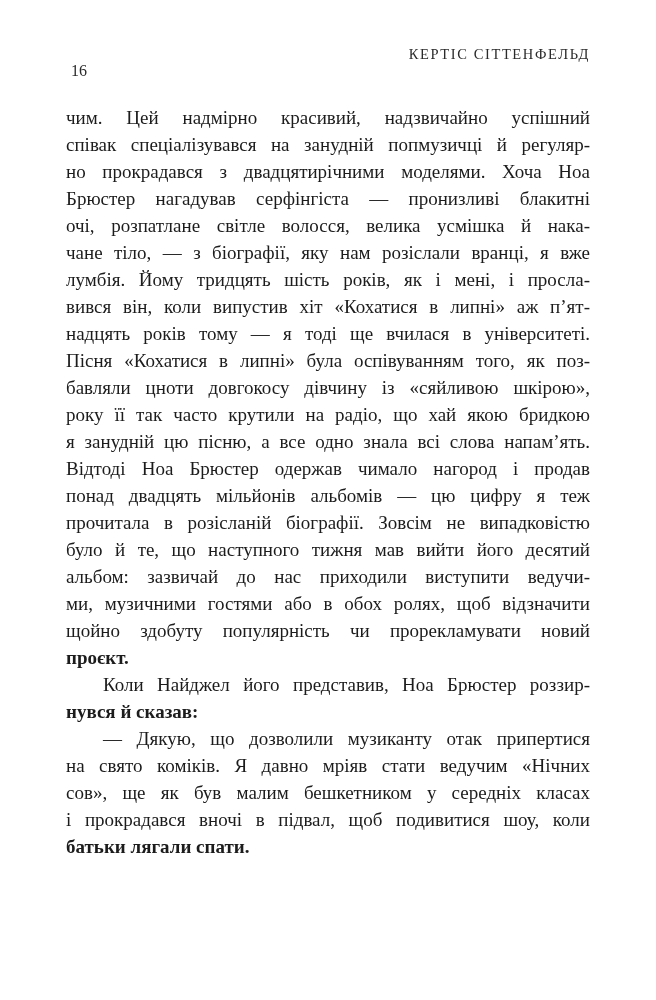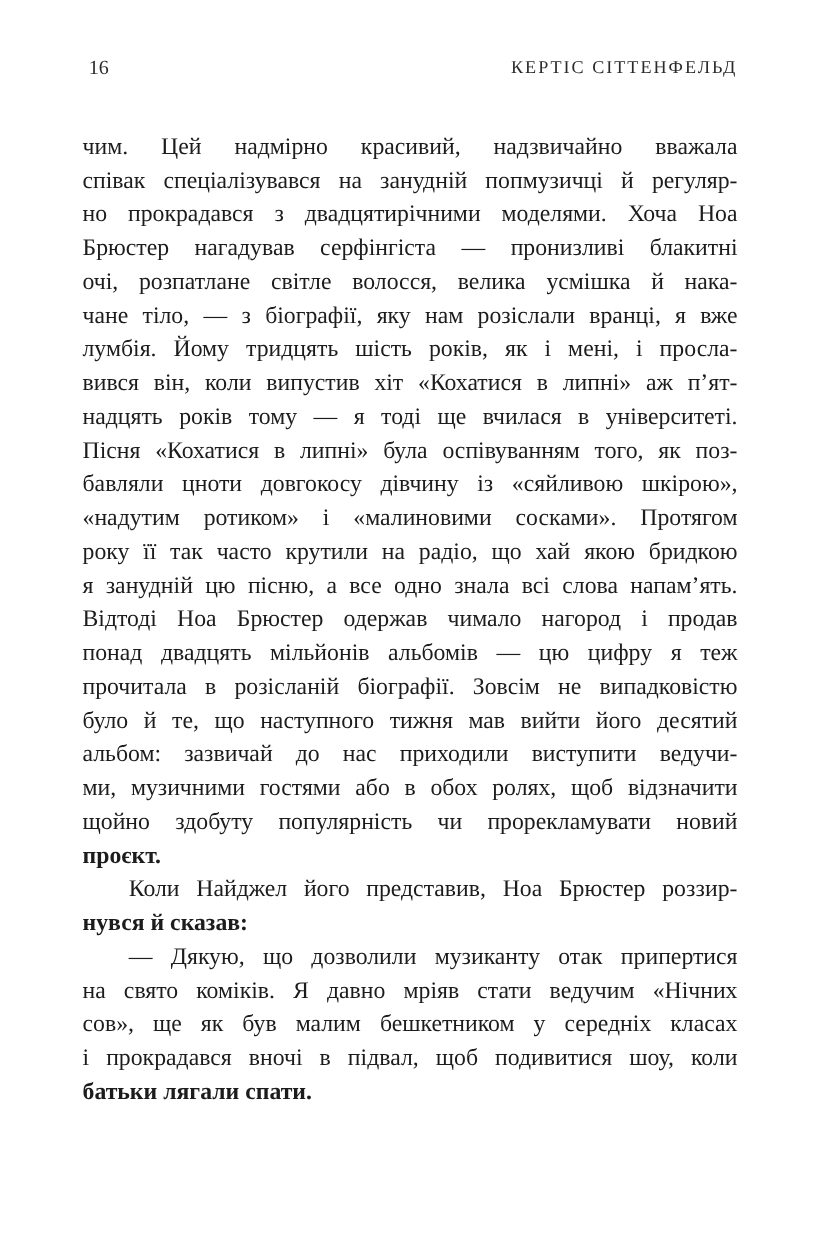--- a/index.html
+++ b/index.html
@@ -19,21 +19,21 @@
       position: relative;
     }
     .page-header {
       position: relative;
       height: 20px;
       margin-bottom: 38px;
     }
     .page-number {
       position: absolute;
       left: 5px;
-      top: 0;
+      top: 16px;
       font-size: 16px;
       color: #2b2b2b;
     }
     .running-title {
       text-align: right;
       font-size: 14.5px;
       letter-spacing: 1.6px;
       color: #2b2b2b;
       font-weight: 500;
     }
@@ -58,32 +58,31 @@
   </style>
 </head>
 <body>
 
 <div class="page">
   <div class="page-header">
     <span class="page-number">16</span>
     <div class="running-title">КЕРТІС СІТТЕНФЕЛЬД</div>
   </div>
   <div class="page-text">
-      <div class="line">чим. Цей надмірно красивий, надзвичайно вважала</div>
+      <div class="line">чим. Цей надмірно красивий, надзвичайно успішний</div>
       <div class="line">співак спеціалізувався на занудній попмузичці й регуляр-</div>
       <div class="line">но прокрадався з двадцятирічними моделями. Хоча Ноа</div>
       <div class="line">Брюстер нагадував серфінгіста — пронизливі блакитні</div>
       <div class="line">очі, розпатлане світле волосся, велика усмішка й нака-</div>
       <div class="line">чане тіло, — з біографії, яку нам розіслали вранці, я вже</div>
       <div class="line">лумбія. Йому тридцять шість років, як і мені, і просла-</div>
       <div class="line">вився він, коли випустив хіт «Кохатися в липні» аж п’ят-</div>
       <div class="line">надцять років тому — я тоді ще вчилася в університеті.</div>
       <div class="line">Пісня «Кохатися в липні» була оспівуванням того, як поз-</div>
       <div class="line">бавляли цноти довгокосу дівчину із «сяйливою шкірою»,</div>
-      <div class="line">«надутим ротиком» і «малиновими сосками». Протягом</div>
       <div class="line">року її так часто крутили на радіо, що хай якою бридкою</div>
       <div class="line">я занудній цю пісню, а все одно знала всі слова напам’ять.</div>
       <div class="line">Відтоді Ноа Брюстер одержав чимало нагород і продав</div>
       <div class="line">понад двадцять мільйонів альбомів — цю цифру я теж</div>
       <div class="line">прочитала в розісланій біографії. Зовсім не випадковістю</div>
       <div class="line">було й те, що наступного тижня мав вийти його десятий</div>
       <div class="line">альбом: зазвичай до нас приходили виступити ведучи-</div>
       <div class="line">ми, музичними гостями або в обох ролях, щоб відзначити</div>
       <div class="line">щойно здобуту популярність чи прорекламувати новий</div>
       <div class="line last">проєкт.</div>

